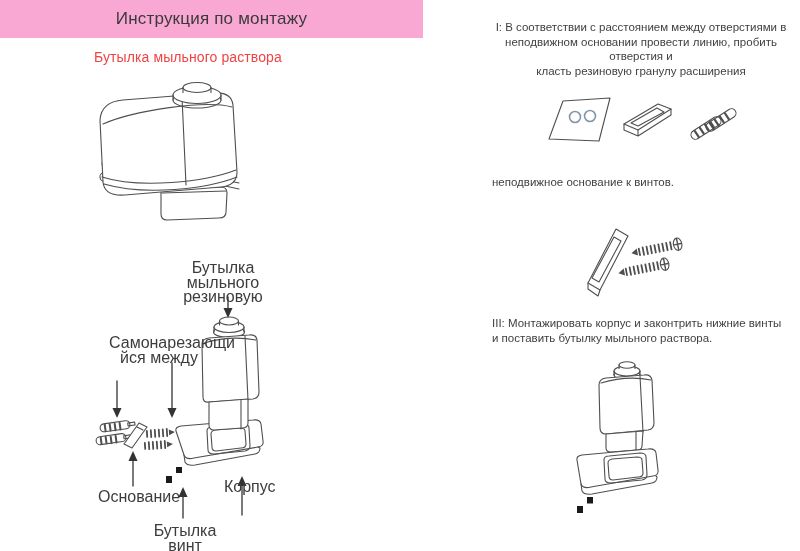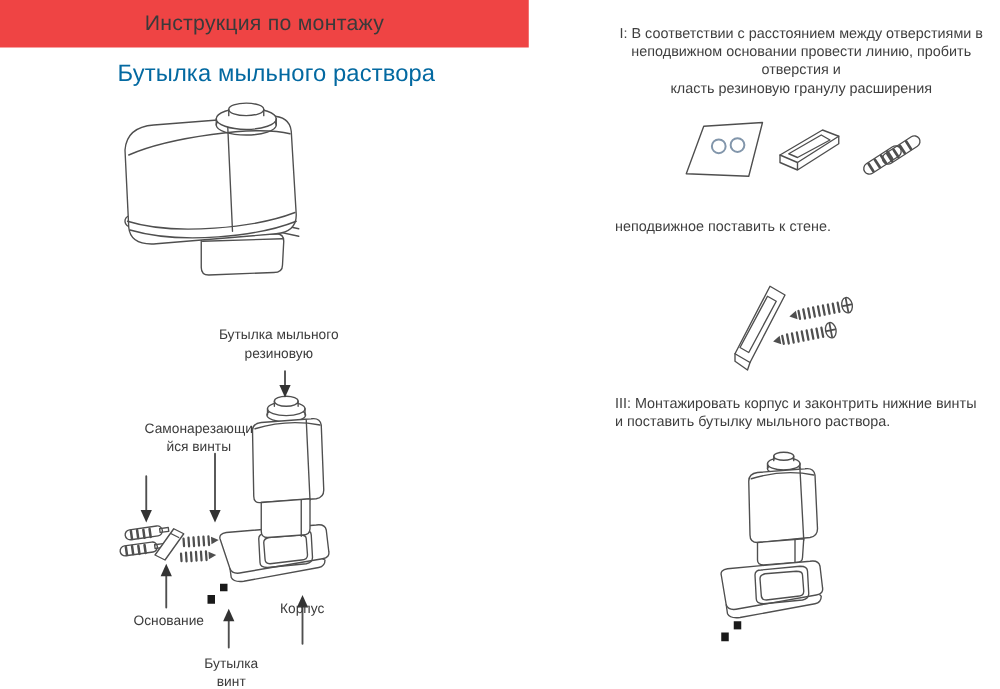--- a/index.html
+++ b/index.html
@@ -1,28 +1,28 @@
 <!DOCTYPE html>
 <html><head>
 <meta charset="utf-8">
 <style>
   html,body{margin:0;padding:0;background:#fff;}
   .page{
     position:relative;width:800px;height:551px;background:#ffffff;overflow:hidden;
     font-family:"Liberation Sans",sans-serif;color:#3f3f3f;
   }
   .header-bar{
-    position:absolute;left:0;top:0;width:423px;height:38px;background:#ef4444;
+    position:absolute;left:0;top:0;width:423px;height:38px;background:#f9a8d4;
     display:flex;align-items:center;justify-content:center;
   }
   .header-title{font-size:17px;color:#3a3a3a;letter-spacing:.2px;}
   .product-title{
-    position:absolute;left:94px;top:49px;font-size:19px;color:#0369a1;letter-spacing:.1px;
+    position:absolute;left:94px;top:49px;font-size:14px;color:#ef4444;letter-spacing:.1px;
   }
-  .lbl{position:absolute;font-size:11px;line-height:14.5px;color:#3c3c3c;}
+  .lbl{position:absolute;font-size:16px;line-height:14.5px;color:#3c3c3c;}
   .center{text-align:center;}
   .step-text{position:absolute;font-size:11.5px;line-height:14.6px;color:#3f3f3f;}
   .illus{position:absolute;}
   svg{display:block;}
 </style>
 </head>
 <body>
 
 <div class="page">
 
@@ -143,21 +143,21 @@
       </g>
     </svg>
   </div>
 
   <div class="lbl center" style="left:163px;top:261px;width:120px">
     <div>Бутылка мыльного</div>
     <div>резиновую</div>
   </div>
   <div class="lbl center" style="left:109px;top:336px;width:100px">
     <div>Самонарезающи</div>
-    <div>йся винты</div>
+    <div>йся между</div>
   </div>
   <div class="lbl center" style="left:98px;top:490px;width:74px">
     <div>Основание</div>
   </div>
   <div class="lbl center" style="left:150px;top:524px;width:70px">
     <div>Бутылка</div>
     <div>винт</div>
   </div>
   <div class="lbl" style="left:224px;top:480px;width:50px">
     <div>Корпус</div>
@@ -188,21 +188,21 @@
         </g>
         <g transform="rotate(-33 166 40)">
           <rect x="149" y="35.5" width="34" height="9" rx="4.5"></rect>
           <path stroke-width="2.2" d="M155 36.5 L155 43.5 M161 36.5 L161 43.5 M167 36.5 L167 43.5 M173 36.5 L173 43.5"></path>
         </g>
       </g>
     </svg>
   </div>
 
   <div class="step-text" style="left:492px;top:175px;width:300px">
-    <div>неподвижное поставить к стене.</div>
+    <div>неподвижное основание к винтов.</div>
   </div>
 
   <div class="illus" style="left:555px;top:222px;width:200px;height:85px">
     <svg viewBox="0 0 200 85" width="200" height="85">
       <g stroke="#4f4f4f" stroke-width="1.1" fill="none" stroke-linecap="round" stroke-linejoin="round">
         <g>
           <path fill="#fff" d="M61 7 L73 14 L45 68 L33 61 Z"></path>
           <path d="M59 15 L66 19 L44 60 L37 56 Z"></path>
           <path d="M33 61 L33 67 L43 74 L45 68"></path>
         </g>

